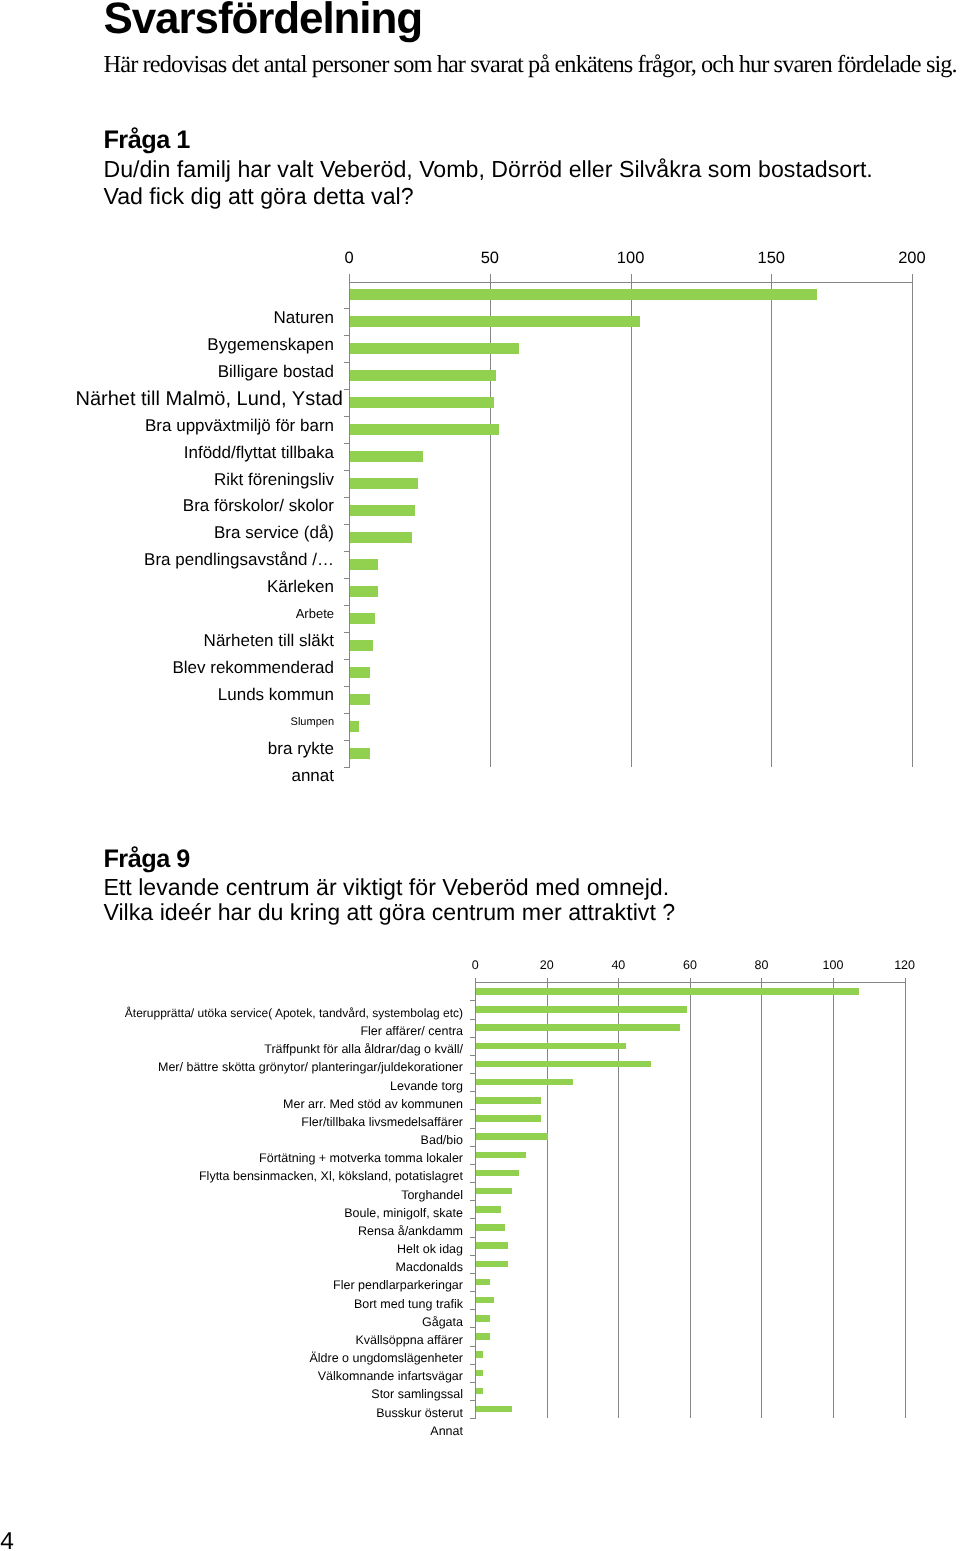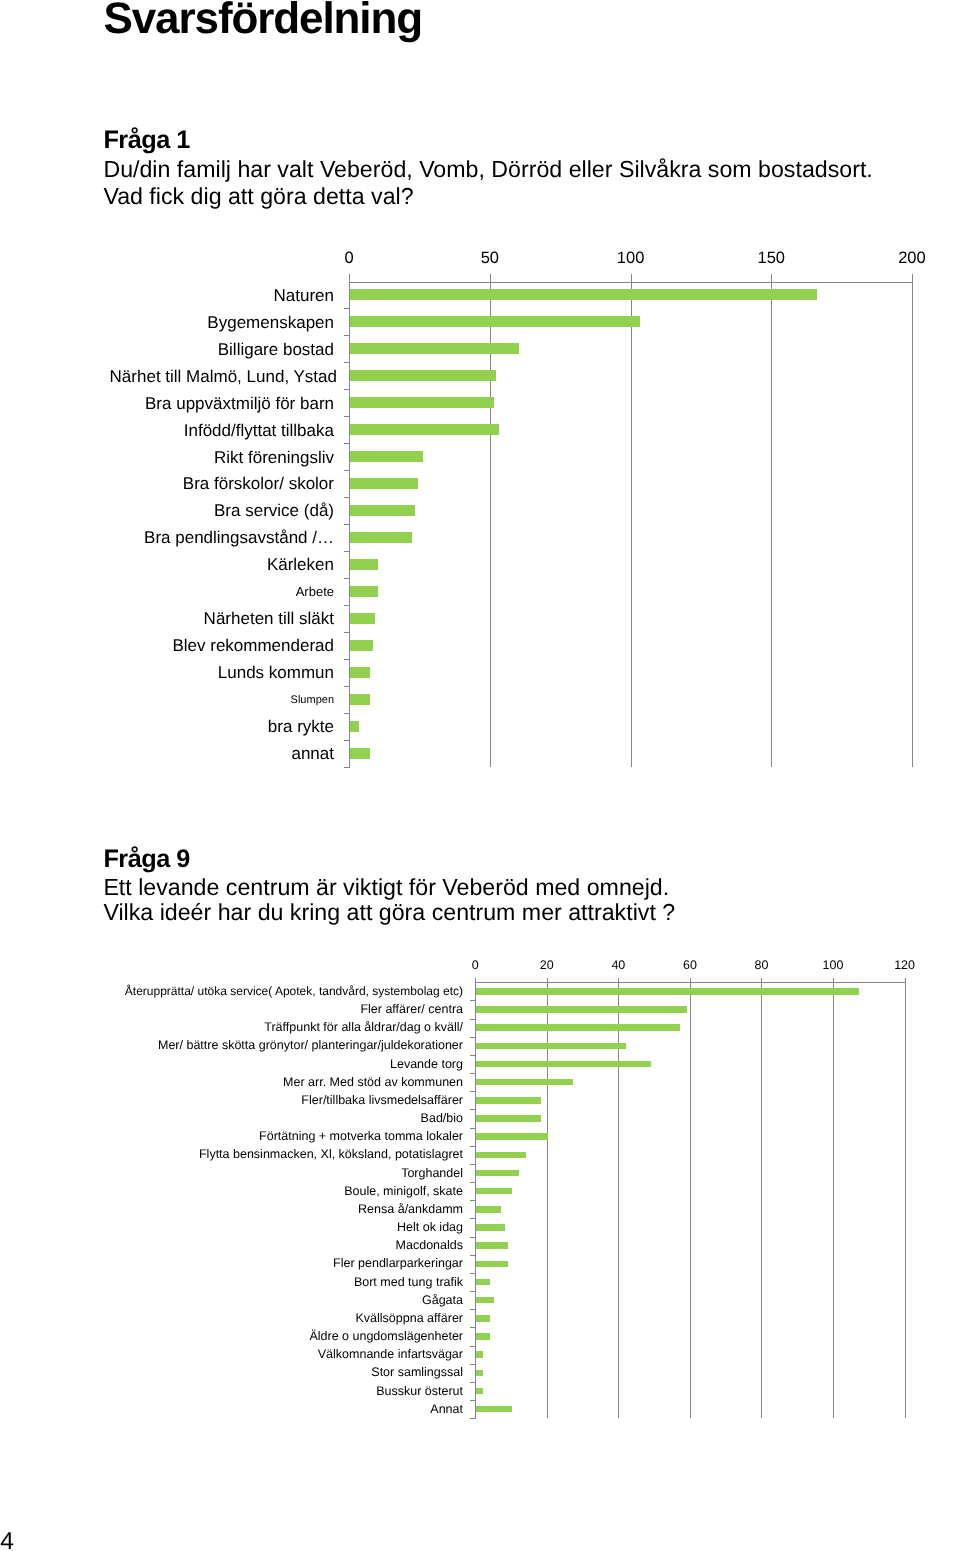--- a/index.html
+++ b/index.html
@@ -18,30 +18,31 @@
   .q-block{position:absolute;left:103.4px;}
   .q-label{position:absolute;left:0;font-size:25.3px;font-weight:bold;letter-spacing:-0.5px;line-height:26px;white-space:nowrap;}
   .q-line{position:absolute;left:0;font-size:23.2px;line-height:26px;white-space:nowrap;}
 
   
   .chart{position:absolute;}
   .bar{position:absolute;background:#92d050;}
   .vline{position:absolute;width:1px;background:#868686;}
   .hline{position:absolute;height:1px;background:#868686;}
   .tick{position:absolute;height:1px;width:5.5px;background:#868686;}
-  .catlab{position:absolute;text-align:right;white-space:nowrap;}
+  .catlab{position:absolute;text-align:right;white-space:nowrap;margin-top:22px;}
   .axlab{position:absolute;text-align:center;white-space:nowrap;}
 
   #page-number{position:absolute;left:0.3px;top:1529.2px;font-size:24.5px;line-height:26px;}
 </style>
 </head>
 <body>
 
 <div class="page">
   <div id="doc-title">Svarsfördelning</div>
+  <div id="doc-subtitle">Här redovisas det antal personer som har svarat på enkätens frågor, och hur svaren fördelade sig.</div>
 
   <div class="q-block" id="q1" style="top:0">
     <div class="q-label" style="top:127.1px">Fråga 1</div>
     <div class="q-line" style="top:155.9px">Du/din familj har valt Veberöd, Vomb, Dörröd eller Silvåkra som bostadsort.</div>
     <div class="q-line" style="top:183.4px">Vad fick dig att göra detta val?</div>
   </div>
 
   <div class="chart" id="chart1">
       <div class="vline" style="left:349.2px;top:274.2px;height:492.8px;background:#868686"></div>
       <div class="axlab" style="left:309.2px;top:248.5px;width:80px;font-size:16.5px">0</div>
@@ -57,21 +58,21 @@
       <div class="tick" style="left:344.2px;top:308px;background:#868686"></div>
       <div class="catlab" style="left:0px;width:334px;top:285.6861111111111px;font-size:17px;line-height:20.4px">Naturen</div>
       <div class="bar" title="Naturen: 166" style="left:350.09999999999997px;top:289.4861111111111px;width:467.041px;height:11px;background:#92d050"></div>
       <div class="tick" style="left:344.2px;top:335px;background:#868686"></div>
       <div class="catlab" style="left:0px;width:334px;top:312.6583333333333px;font-size:17px;line-height:20.4px">Bygemenskapen</div>
       <div class="bar" title="Bygemenskapen: 103" style="left:350.09999999999997px;top:316.4583333333333px;width:289.7905px;height:11px;background:#92d050"></div>
       <div class="tick" style="left:344.2px;top:362px;background:#868686"></div>
       <div class="catlab" style="left:0px;width:334px;top:339.63055555555553px;font-size:17px;line-height:20.4px">Billigare bostad</div>
       <div class="bar" title="Billigare bostad: 60" style="left:350.09999999999997px;top:343.43055555555554px;width:168.81px;height:11px;background:#92d050"></div>
       <div class="tick" style="left:344.2px;top:389px;background:#868686"></div>
-      <div class="catlab" style="left:3px;width:334px;top:366.6027777777777px;font-size:17px;line-height:20.4px">Närhet till Malmö, Lund, Ystad</div>
+      <div class="catlab" style="left:9px;width:334px;top:366.6027777777777px;font-size:20px;line-height:20.4px">Närhet till Malmö, Lund, Ystad</div>
       <div class="bar" title="Närhet till Malmö, Lund, Ystad: 52" style="left:350.09999999999997px;top:370.4027777777777px;width:146.30200000000002px;height:11px;background:#92d050"></div>
       <div class="tick" style="left:344.2px;top:416px;background:#868686"></div>
       <div class="catlab" style="left:0px;width:334px;top:393.575px;font-size:17px;line-height:20.4px">Bra uppväxtmiljö för barn</div>
       <div class="bar" title="Bra uppväxtmiljö för barn: 51" style="left:350.09999999999997px;top:397.375px;width:143.48850000000002px;height:11px;background:#92d050"></div>
       <div class="tick" style="left:344.2px;top:443px;background:#868686"></div>
       <div class="catlab" style="left:0px;width:334px;top:420.54722222222216px;font-size:17px;line-height:20.4px">Infödd/flyttat tillbaka</div>
       <div class="bar" title="Infödd/flyttat tillbaka: 53" style="left:350.09999999999997px;top:424.3472222222222px;width:149.11550000000003px;height:11px;background:#92d050"></div>
       <div class="tick" style="left:344.2px;top:470px;background:#868686"></div>
       <div class="catlab" style="left:0px;width:334px;top:447.5194444444444px;font-size:17px;line-height:20.4px">Rikt föreningsliv</div>
       <div class="bar" title="Rikt föreningsliv: 26" style="left:350.09999999999997px;top:451.3194444444444px;width:73.15100000000001px;height:11px;background:#92d050"></div>

